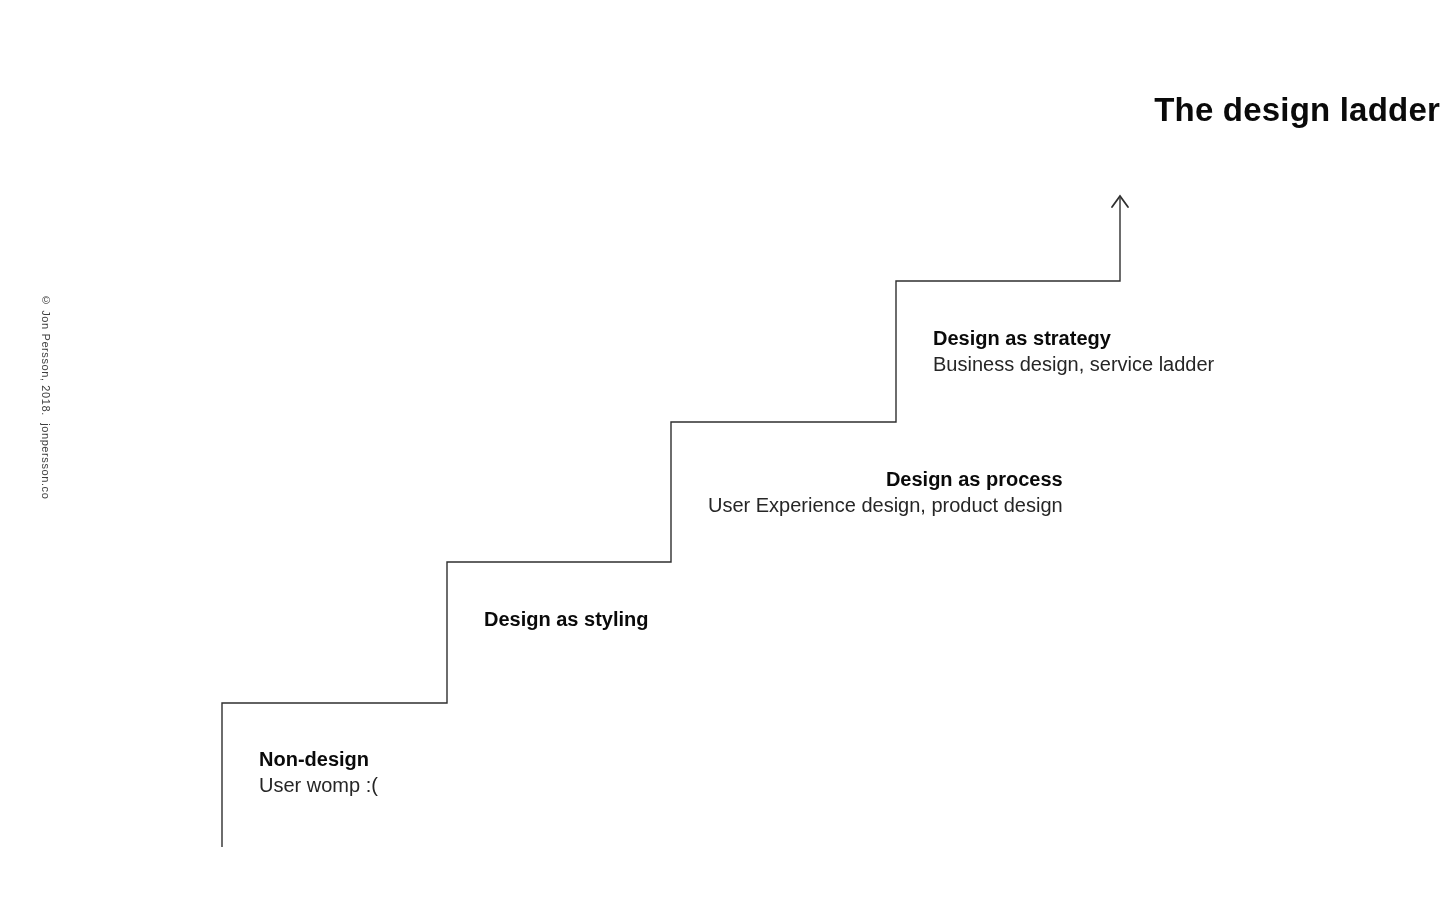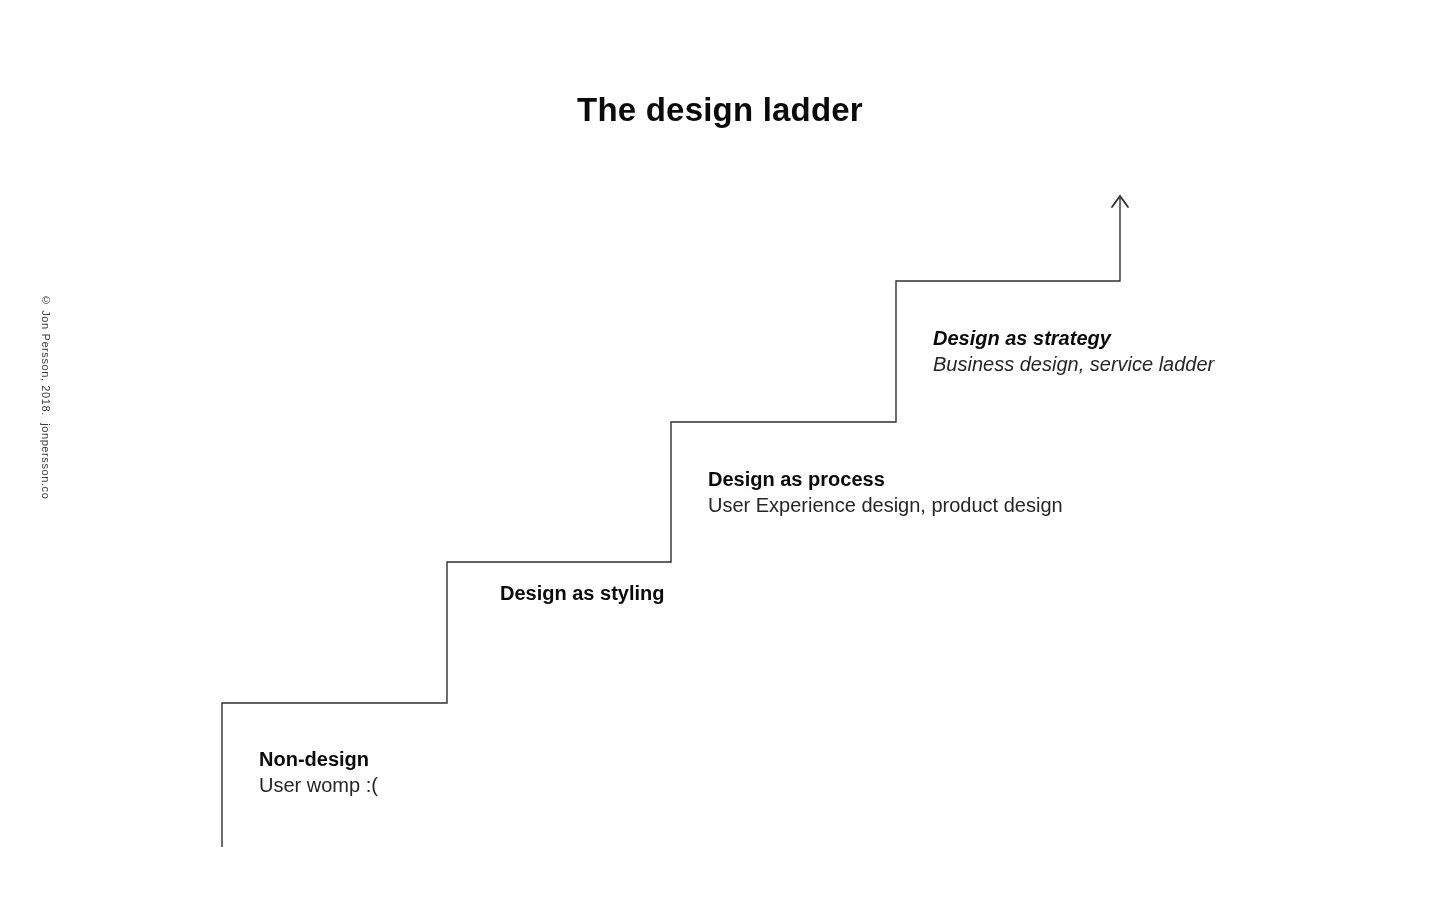--- a/index.html
+++ b/index.html
@@ -15,21 +15,21 @@
     font-family: "Liberation Sans", sans-serif;
     color: #111111;
     overflow: hidden;
   }
   .page-title {
     position: absolute;
     left: 0;
     top: 90px;
     width: 1440px;
     margin: 0;
-    text-align: center;
+    text-align: right;
     font-size: 33px;
     line-height: 40px;
     font-weight: 700;
     letter-spacing: 0.2px;
     color: #0a0a0a;
   }
   .credit {
     position: absolute;
     left: 40px;
     top: 294px;
@@ -55,23 +55,23 @@
     color: #0a0a0a;
   }
   .step p {
     margin: 0;
     font-size: 20px;
     line-height: 26px;
     font-weight: 400;
     color: #262626;
   }
   .step0 { left: 259px; top: 746px; }
-  .step1 { left: 484px; top: 580px; margin-left: 16px; }
-  .step2 { left: 708px; top: 466px; }
-  .step3 { left: 933px; top: 325px; font-style: italic; }
+  .step1 { left: 484px; top: 606px; }
+  .step2 { left: 708px; top: 466px; text-align: right; }
+  .step3 { left: 933px; top: 325px; }
 </style>
 </head>
 <body>
 
 <div id="canvas">
 
   <h1 class="page-title">The design ladder</h1>
 
   <div class="credit">© Jon Persson, 2018.  jonpersson.co</div>
 

